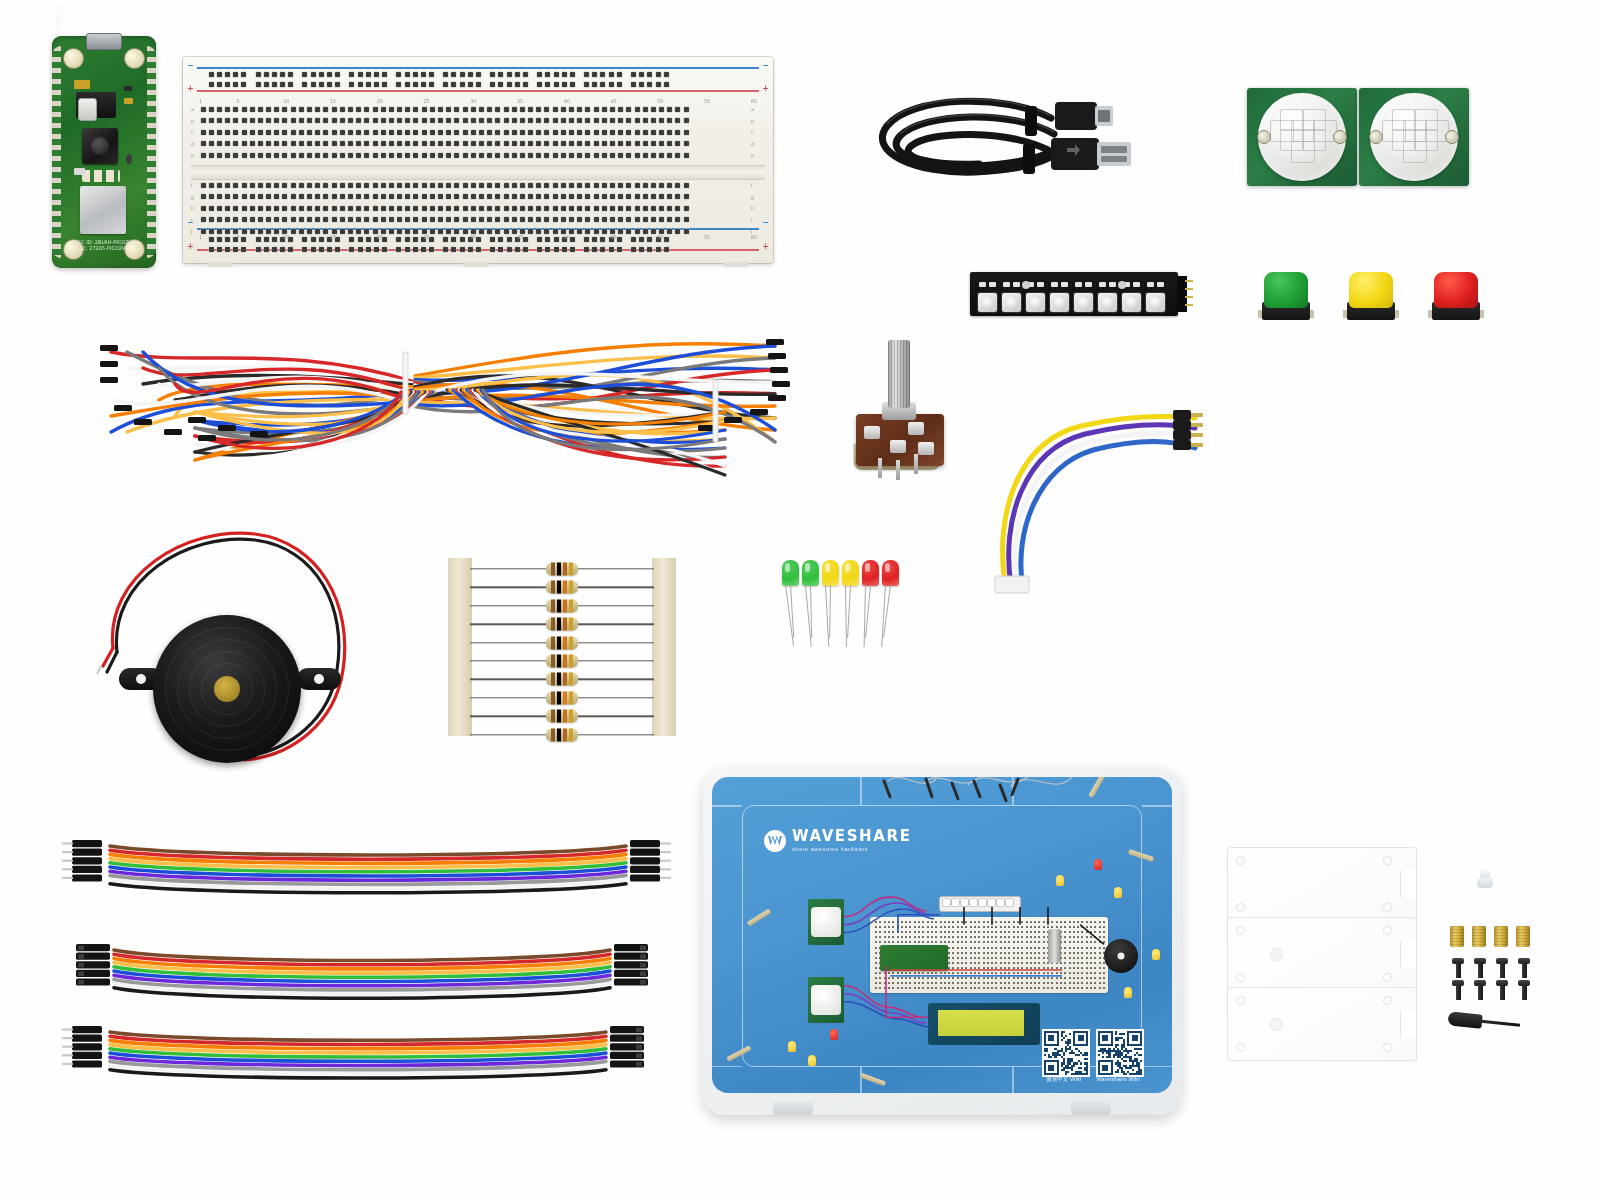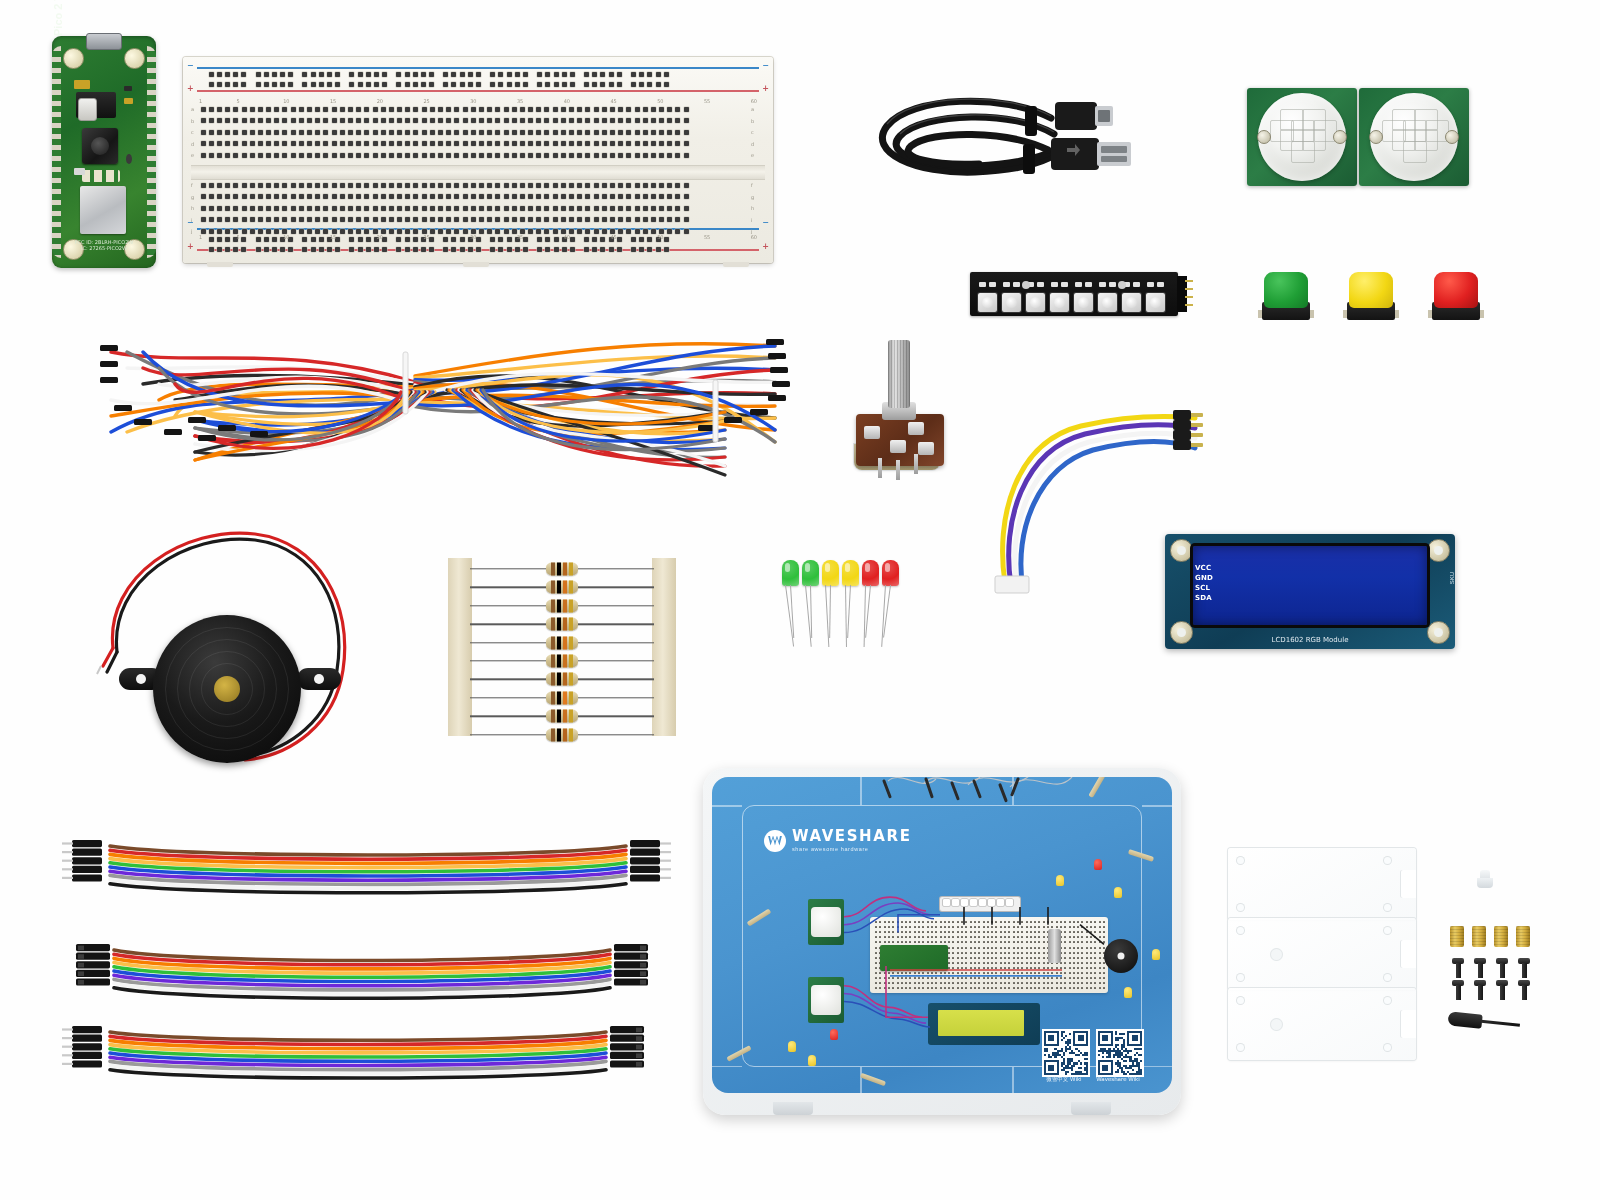--- a/index.html
+++ b/index.html
@@ -1509,35 +1509,20 @@
       <g fill="#1a1a1a">
         <rect x="188" y="2" width="18" height="10" rx="2"></rect>
         <rect x="188" y="12" width="18" height="10" rx="2"></rect>
         <rect x="188" y="22" width="18" height="10" rx="2"></rect>
         <rect x="188" y="32" width="18" height="10" rx="2"></rect>
       </g>
       <rect x="10" y="168" width="34" height="17" rx="2" fill="#f2f2f2" stroke="#cfcfcf"></rect>
     </svg>
   </div>
 
-  <div class="abs lcd">
-    <div class="hole" style="left:5px;top:5px;"></div>
-    <div class="hole" style="right:5px;top:5px;"></div>
-    <div class="hole" style="left:5px;bottom:5px;"></div>
-    <div class="hole" style="right:5px;bottom:5px;"></div>
-    <div class="screen"></div>
-    <div class="pinlabels">
-      <div>VCC</div>
-      <div>GND</div>
-      <div>SCL</div>
-      <div>SDA</div>
-    </div>
-    <div class="side">SKU</div>
-    <div class="brand">LCD1602 RGB Module</div>
-  </div>
 
   <div class="abs buz">
     <svg viewBox="0 0 270 245" preserveAspectRatio="none" style="position:absolute;inset:0;">
       <g fill="none" stroke-width="3.2" stroke-linecap="round">
         <path d="M18 128 C10 56, 90 6, 160 14 C224 22, 258 84, 248 150 C240 204, 196 236, 150 240" stroke="#d42020"></path>
         <path d="M22 132 C14 60, 92 12, 160 20 C222 28, 252 88, 242 150 C235 200, 194 230, 152 236" stroke="#1a1a1a"></path>
       </g>
       <path d="M18 128 L8 146" stroke="#d42020" stroke-width="3.2" fill="none" stroke-linecap="round"></path>
       <path d="M22 132 L12 152" stroke="#1a1a1a" stroke-width="3.2" fill="none" stroke-linecap="round"></path>
       <path d="M6 146 L2 154" stroke="#c8c8c8" stroke-width="2" fill="none"></path>

